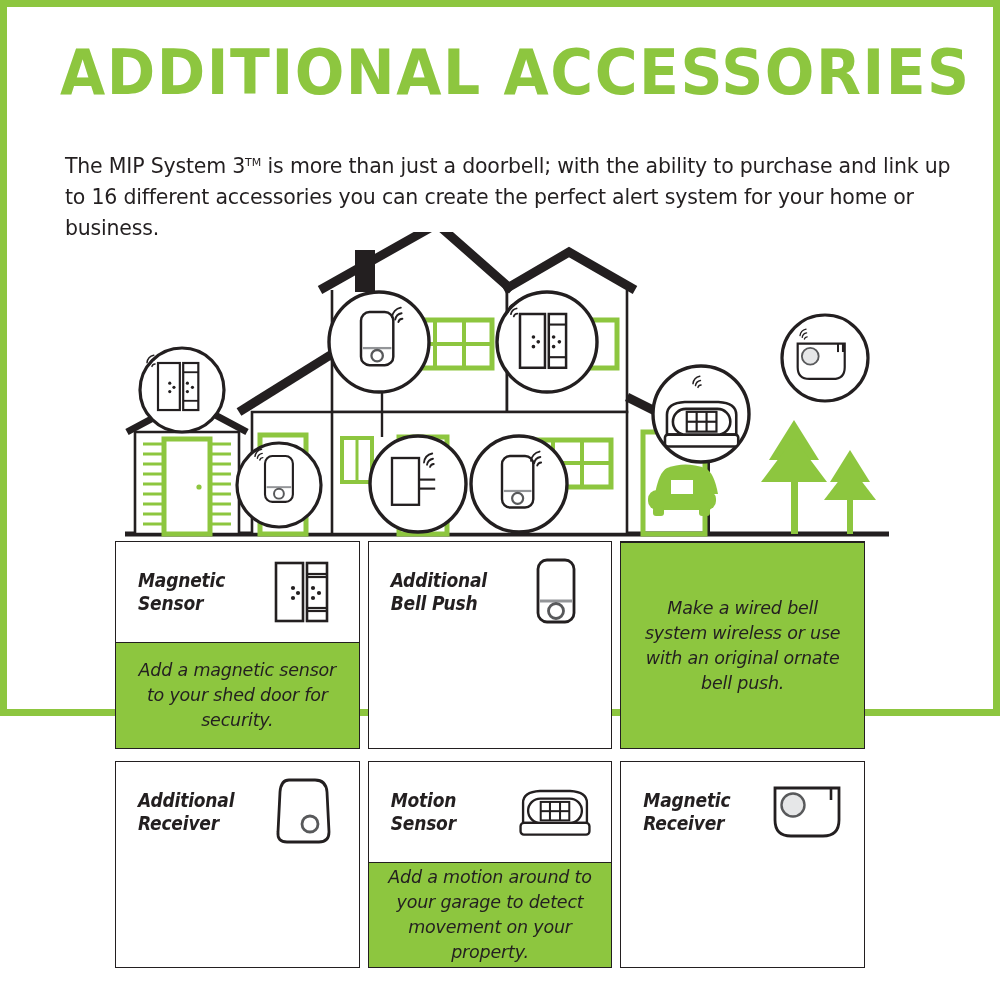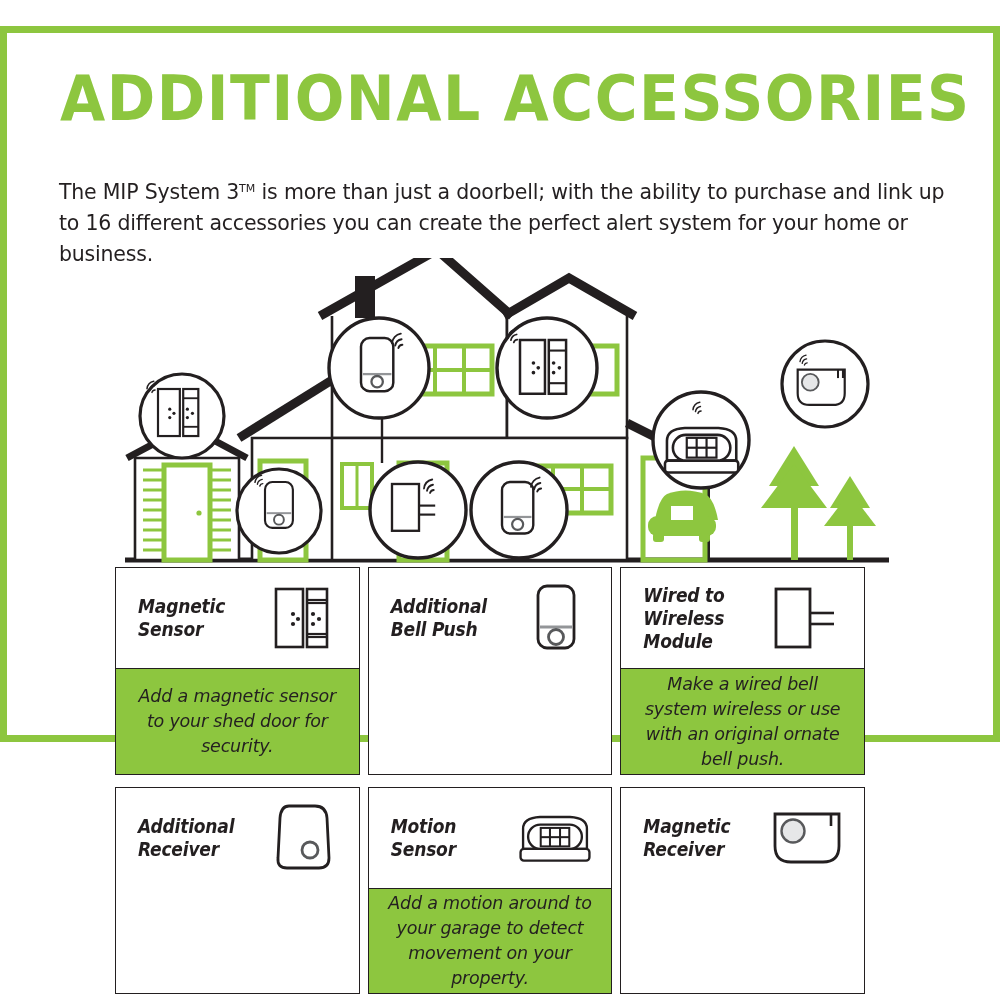--- a/index.html
+++ b/index.html
@@ -9,21 +9,20 @@
     font-family:"DejaVu Sans","Liberation Sans",sans-serif;
     overflow:hidden;
   }
   .page{
     position:relative;
     width:1000px;height:716px;
     box-sizing:border-box;
     border:7px solid #8DC63F;
     padding:0;
     background:#fff;
-    margin-top:26px;
   }
   
   .header{
     position:absolute;
     left:53px;top:33px;right:40px;
   }
   .title{
     font-family:"DejaVu Sans Condensed","Liberation Sans Narrow","Liberation Sans",sans-serif;
     font-weight:700;
     font-size:63px;
@@ -31,21 +30,21 @@
     letter-spacing:1.5px;
     color:#8DC63F;
     margin:0;
     transform:scaleX(1.03);
     transform-origin:left center;
     white-space:nowrap;
   }
   .intro{
     margin:0;
     position:absolute;
-    left:52px;top:140px;width:905px;
+    left:58px;top:140px;width:905px;
     font-size:20.5px;
     line-height:31px;
     color:#231f20;
     letter-spacing:-0.2px;
   }
   .intro sup{font-size:11px;vertical-align:7px;letter-spacing:0;}
   
   .scene{
     position:absolute;
     left:0;top:225px;
@@ -369,34 +368,20 @@
             <rect x="0" y="0" width="36" height="62" rx="9" fill="#fff" stroke="#231f20" stroke-width="2.8"></rect>
             <line x1="2" y1="41" x2="34" y2="41" stroke="#939598" stroke-width="3"></line>
             <circle cx="18" cy="51" r="7.5" fill="#fff" stroke="#58595b" stroke-width="2.8"></circle>
           </g>
               </svg>
         </div>
       </div>
     </div>
 
     <div class="card">
-      <div class="card-top">
-        <div class="card-title">Wired to
-Wireless
-Module</div>
-        <div class="card-icon">
-          <svg width="72" height="74" viewBox="0 0 72 74">
-                <g transform="translate(4,8)">
-            <rect x="0" y="0" width="34" height="58" fill="#fff" stroke="#231f20" stroke-width="2.8"></rect>
-            <line x1="34" y1="24" x2="58" y2="24" stroke="#231f20" stroke-width="2.6"></line>
-            <line x1="34" y1="35" x2="58" y2="35" stroke="#231f20" stroke-width="2.6"></line>
-          </g>
-              </svg>
-        </div>
-      </div>
       <div class="card-desc">Make a wired bell system wireless or use with an original ornate bell push.</div>
     </div>
     </div>
 
     <div class="row2" style="display:contents">
     <div class="card">
       <div class="card-top">
         <div class="card-title">Additional
 Receiver</div>
         <div class="card-icon">

